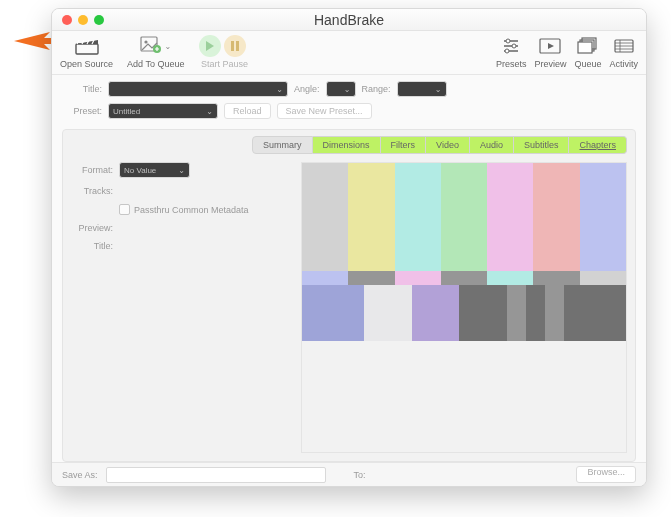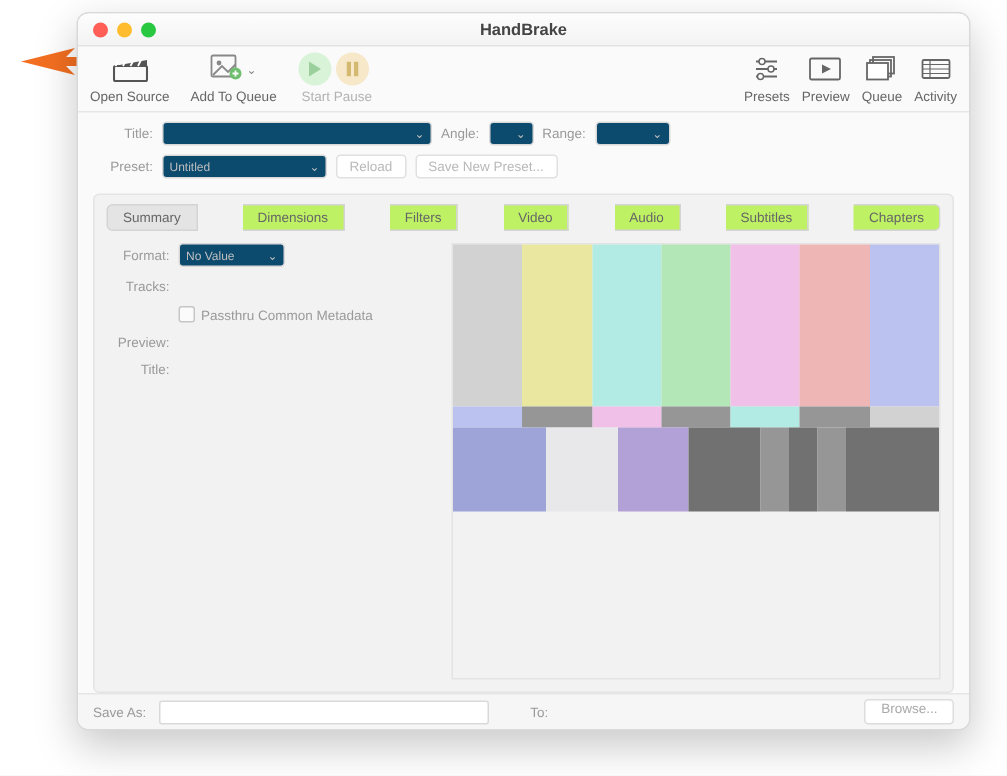--- a/index.html
+++ b/index.html
@@ -34,21 +34,21 @@
     display: flex; align-items: center;
     background: linear-gradient(#fdfdfd,#f3f3f3);
     border-bottom: 1px solid #e3e3e3;
     position: relative;
   }
   .traffic { display: flex; gap: 6px; padding-left: 10px; }
   .dot { width: 10px; height: 10px; border-radius: 50%; }
   .dot.r{background:#ff5f57;} .dot.y{background:#febc2e;} .dot.g{background:#28c840;}
   .title {
     position: absolute; left: 0; right: 0;
-    text-align: center; font-size: 11px; font-weight: 700; color: #444;
+    text-align: center; font-size: 14px; font-weight: 400; color: #444;
   }
   
   .toolbar {
     height: 44px;
     display: flex; align-items: flex-start;
     padding: 4px 8px 0 8px;
     border-bottom: 1px solid #e6e6e6;
     background: #fafafa;
   }
   .tbtn { display: flex; flex-direction: column; align-items: center; gap: 2px; color: #666; font-size: 9px; cursor: pointer; }
@@ -61,43 +61,43 @@
   .spacer { flex: 1; }
   .circle { width: 22px; height: 22px; border-radius: 50%; display: flex; align-items:center; justify-content:center; color:#a9a9a9; }
   .circle.play { background:#d9f3d9; color:#9bcf9b;}
   .circle.pause{ background:#f6e8c8; color:#d6b971;}
   
   .content { flex:1; display:flex; flex-direction:column; padding: 6px 10px 0 10px; overflow:hidden; }
   .row { display:flex; align-items:center; gap:6px; margin-bottom:6px; }
   .label { color:#9a9a9a; font-size:9px; min-width:40px; text-align:right; }
   .valspan { color:#9a9a9a; font-size:9px; }
   .popup {
-    height:16px; background:#0c4a6e; border:1px solid #d9d9d9; border-radius:3px;
+    height:16px; background:#404040; border:1px solid #d9d9d9; border-radius:3px;
     display:flex; align-items:center; justify-content:flex-end; padding:0 4px;
     color:#bbb; font-size:8px;
   }
   .popup::after { content:"⌄"; font-size:8px; color:#bbb; margin-left:3px; }
   .presetline .popup { width:110px; }
   .btn-sm {
     height:16px; padding:0 8px; font-size:9px; color:#b9b9b9;
     background:#fff; border:1px solid #e0e0e0; border-radius:3px;
     display:inline-flex; align-items:center; cursor:default;
   }
   .panel {
     flex:1; background:#f2f2f2; border:1px solid #e4e4e4; border-radius:4px;
     margin-top:4px; display:flex; flex-direction:column; padding:6px 8px 8px 8px;
     overflow:hidden;
   }
-  .tabs { display:flex; justify-content:space-between; gap:0; margin-bottom:8px; }
+  .tabs { display:flex; justify-content:flex-end; gap:0; margin-bottom:8px; }
   .tab {
     font-size:9px; color:#666; background:#bef264; border:1px solid #d4d4d4;
     padding:3px 10px; cursor:pointer;
   }
   .tab + .tab { border-left:none; }
-  .tab:first-child{border-radius:4px 0 0 4px;} .tab:last-child{border-radius:0 4px 4px 0;}
+  .tab:first-child{border-radius:4px 0 0 4px;} .tab:last-child{border-radius:0 4px 4px 0;text-decoration:underline;}
   .tab.active{ background:#e4e4e4; }
   .panelbody { display:flex; gap:10px; flex:1; }
   .leftcol { width:220px; }
   .leftrow { display:flex; align-items:center; gap:6px; margin-bottom:8px; }
   .leftrow .label{ min-width:42px; }
   .checkbox { width:11px; height:11px; border:1px solid #c6c6c6; border-radius:2px; background:#fbfbfb; }
   .preview {
     flex:1; display:flex; flex-direction:column; background:#f2f2f2;
     border:1px solid #e4e4e4; min-height:150px;
   }

